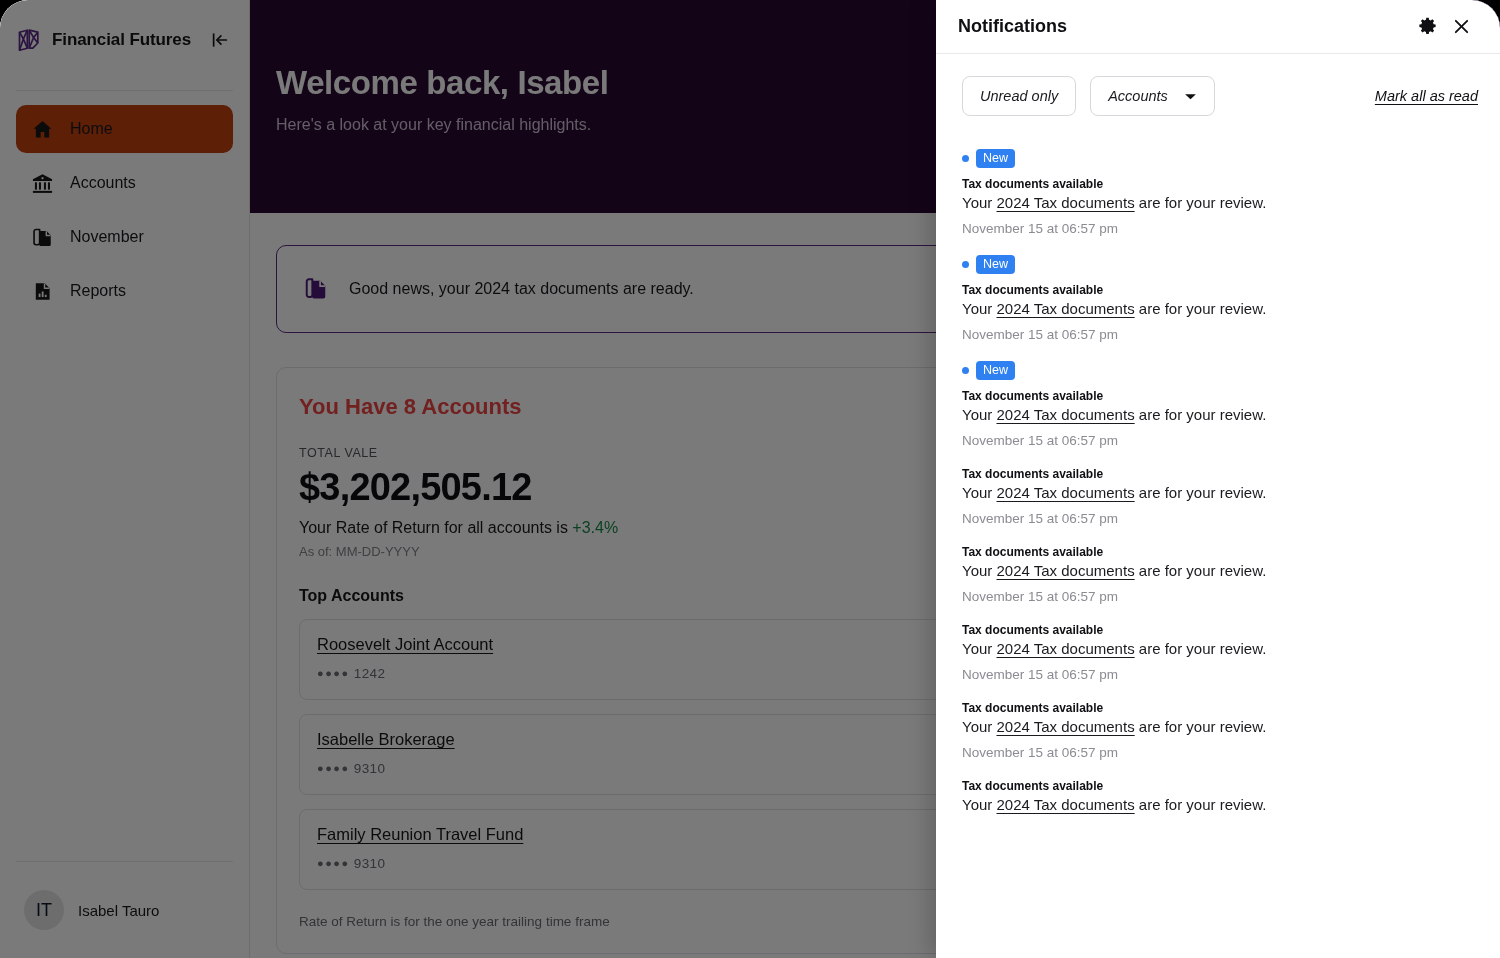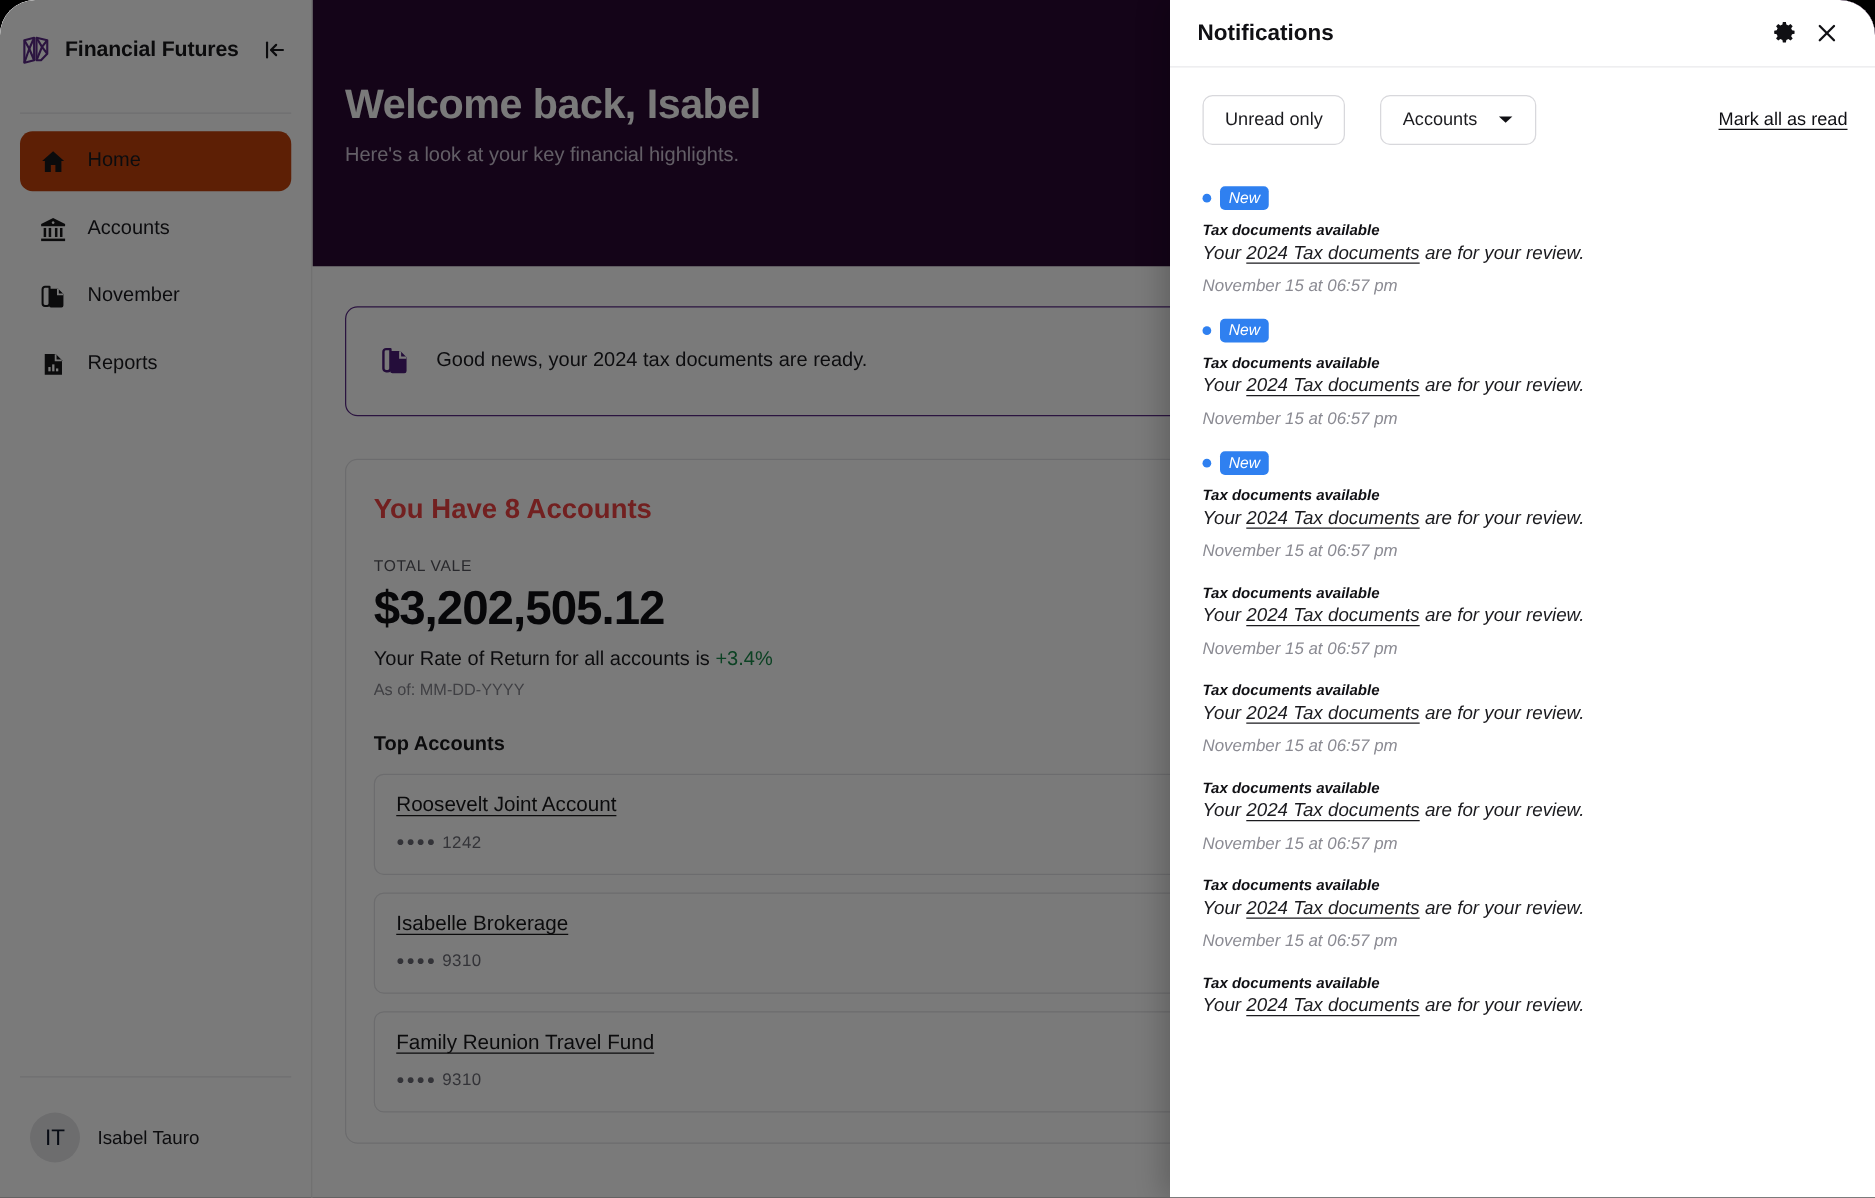--- a/index.html
+++ b/index.html
@@ -245,21 +245,22 @@
   .panel-act {
     width: 34px; height: 34px;
     display: flex; align-items: center; justify-content: center;
     cursor: pointer;
   }
 
   .panel-filters {
     display: flex;
     align-items: center;
     padding: 22px 22px 16px 26px;
-    gap: 28px;
+    gap: 14px;
+    font-style: italic;
   }
   .pill {
     border: 1px solid #d8d8dc;
     border-radius: 8px;
     height: 40px;
     display: flex;
     align-items: center;
     gap: 16px;
     padding: 0 17px;
     font-size: 14.5px;
@@ -278,21 +279,20 @@
   }
 
   .notif-list {
     flex: 1;
     overflow: hidden;
     padding: 8px 26px 0 26px;
   }
   .notif {
     padding: 9px 0 10px 0;
     cursor: pointer;
-    font-style: italic;
   }
   .notif-badge-row {
     display: flex;
     align-items: center;
     gap: 7px;
     margin-bottom: 9px;
   }
   .blue-dot { width: 7px; height: 7px; border-radius: 50%; background: #2f80f0; }
   .new-badge {
     background: #2f80f0;
@@ -476,20 +476,21 @@
           <div class="acct-line1">
             <span class="acct-name">Family Reunion Travel Fund</span>
             <span class="acct-amount">$998,453.09</span>
           </div>
           <div class="acct-line2">
             <span class="acct-mask"><span class="dots">●●●●</span> <span>9310</span></span>
             <span class="chip neg">-0.7%</span>
           </div>
         </div>
 
+        <div class="card-foot">Rate of Return is for the one year trailing time frame</div>
 
       </section>
     </div>
   </main>
 
   <div class="dim"></div>
 
   <aside class="panel">
 
     <div class="panel-head">

